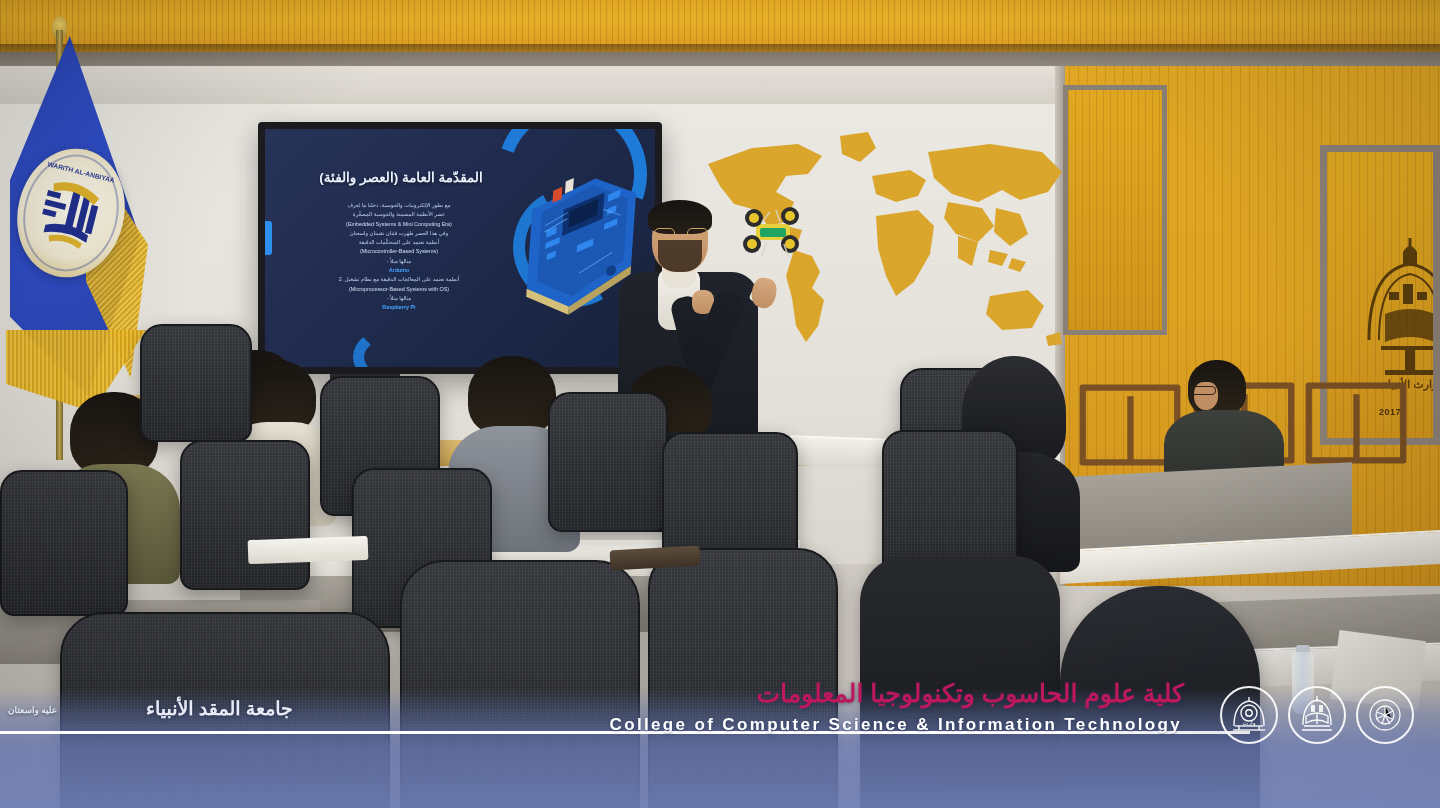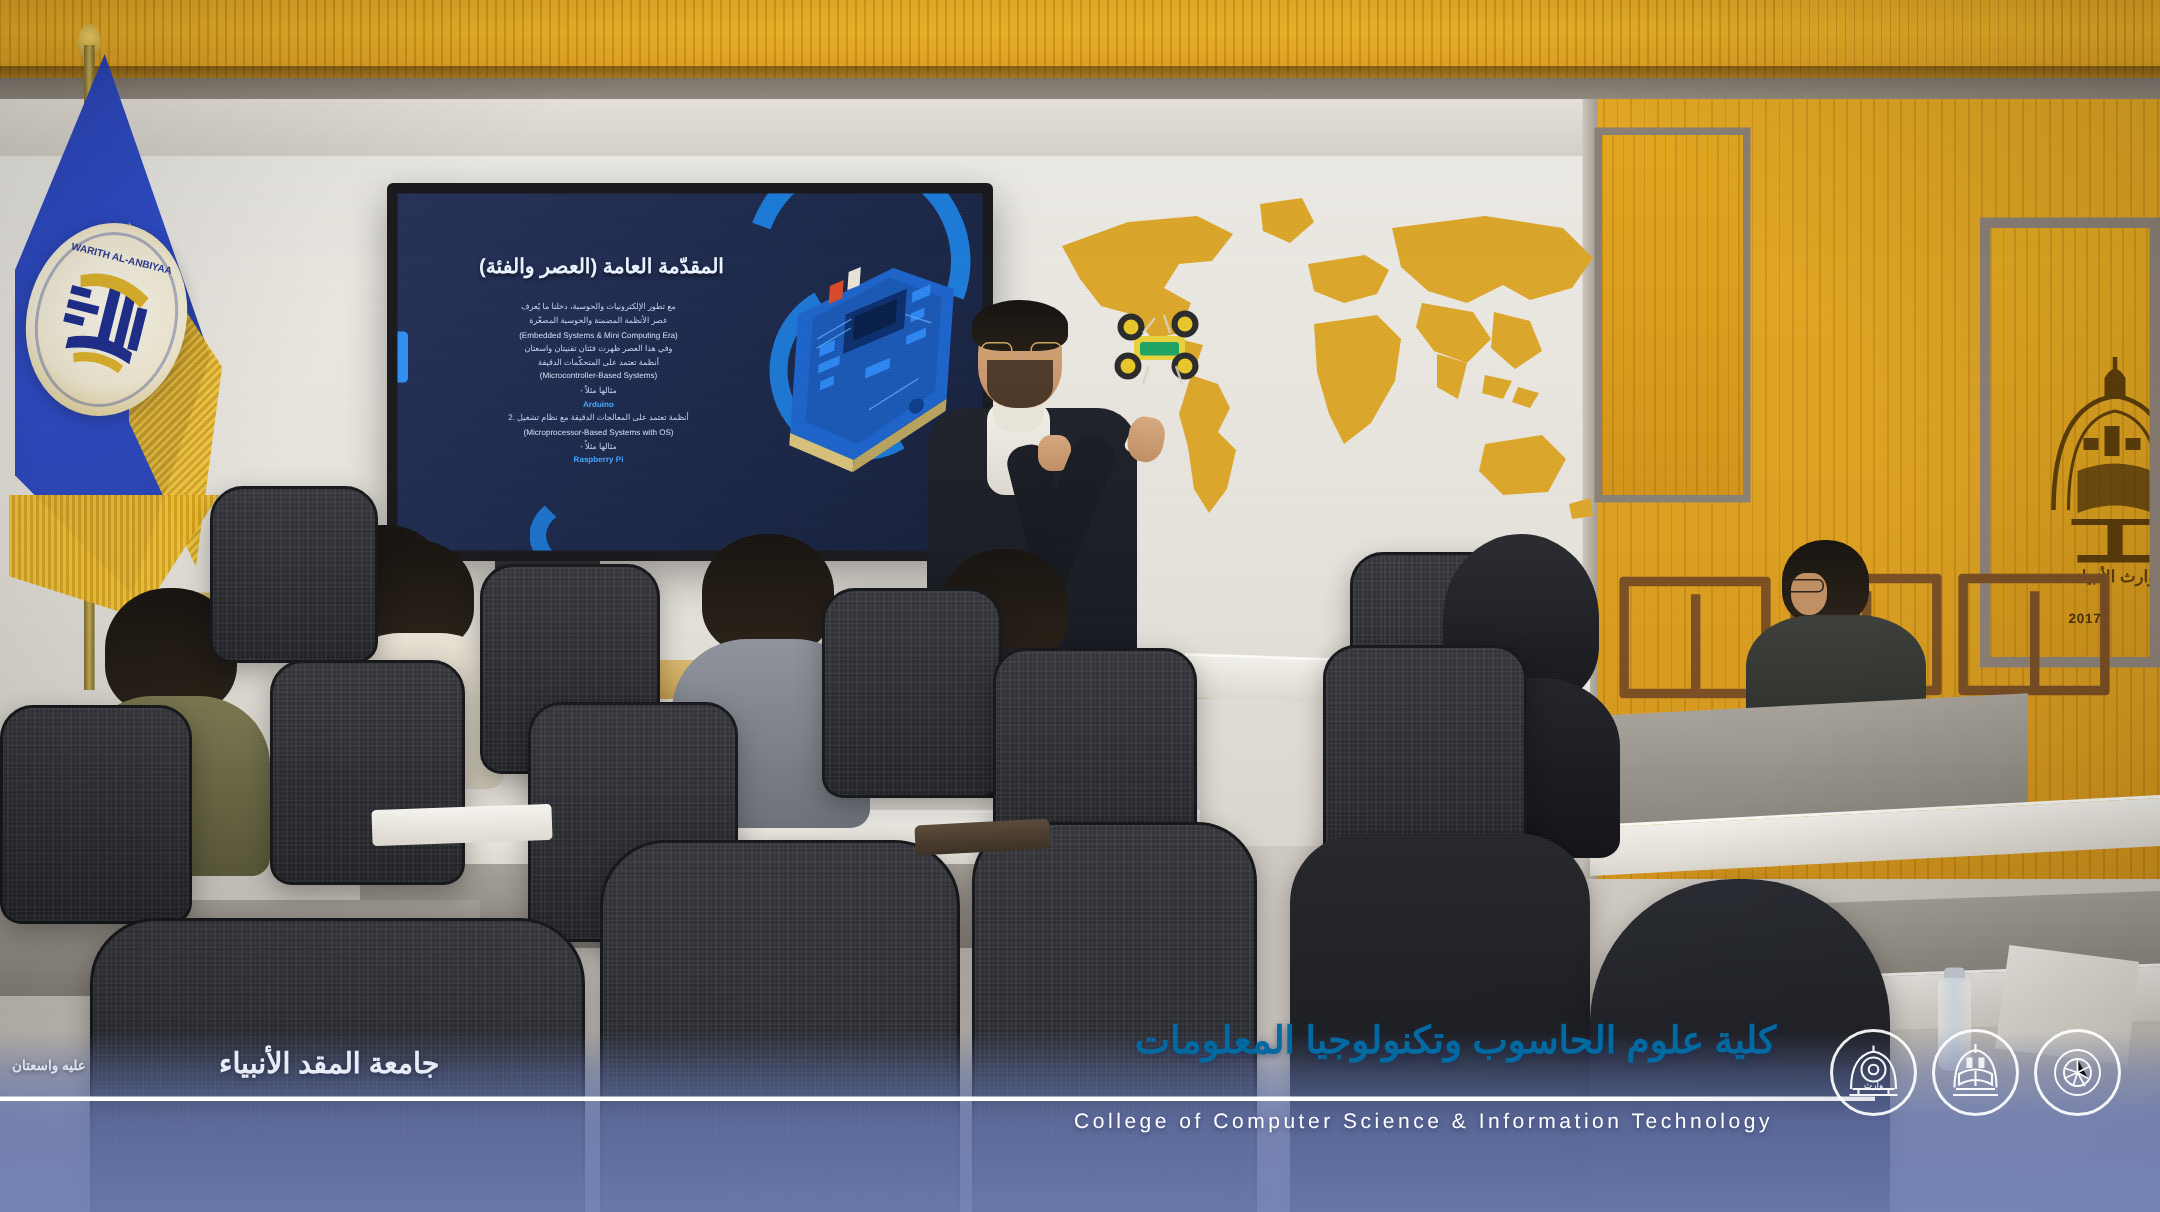--- a/index.html
+++ b/index.html
@@ -319,27 +319,27 @@
     background:linear-gradient(180deg, rgba(92,110,170,0) 0%, rgba(96,114,172,.45) 22%,
                rgba(104,120,178,.80) 48%, rgba(112,128,184,.90) 100%);
     mix-blend-mode:normal;
   }
   .footer-rule {
     position:absolute; left:0; top:43px; width:1250px; height:3px;
     background:linear-gradient(90deg,#ffffff 0%, #ffffff 86%, rgba(255,255,255,.85) 100%);
   }
   .footer-ar {
     position:absolute; right:256px; top:-9px;
-    direction:rtl; color:#0369a1; font-size:25px; font-weight:bold;
+    direction:rtl; color:#be185d; font-size:25px; font-weight:bold;
     letter-spacing:.2px; text-shadow:0 1px 4px rgba(30,40,80,.5);
   }
   .footer-en {
     position:absolute; right:258px; top:27px;
-    color:#ffffff; font-size:14px; font-weight:normal;
-    letter-spacing:2.35px; text-shadow:0 1px 3px rgba(30,40,80,.5);margin-top:24px;
+    color:#ffffff; font-size:17px; font-weight:bold;
+    letter-spacing:2.35px; text-shadow:0 1px 3px rgba(30,40,80,.5);
   }
   .footer-left-ar {
     position:absolute; left:146px; top:9px;
     direction:rtl; color:#e9ecf6; font-size:19px; font-weight:bold;
     text-shadow:0 1px 4px rgba(20,30,60,.55);
   }
   .footer-left-sub {
     position:absolute; left:8px; top:17px;
     direction:rtl; color:#dfe3ef; font-size:9px; font-weight:bold;
     text-shadow:0 1px 3px rgba(20,30,60,.5);

